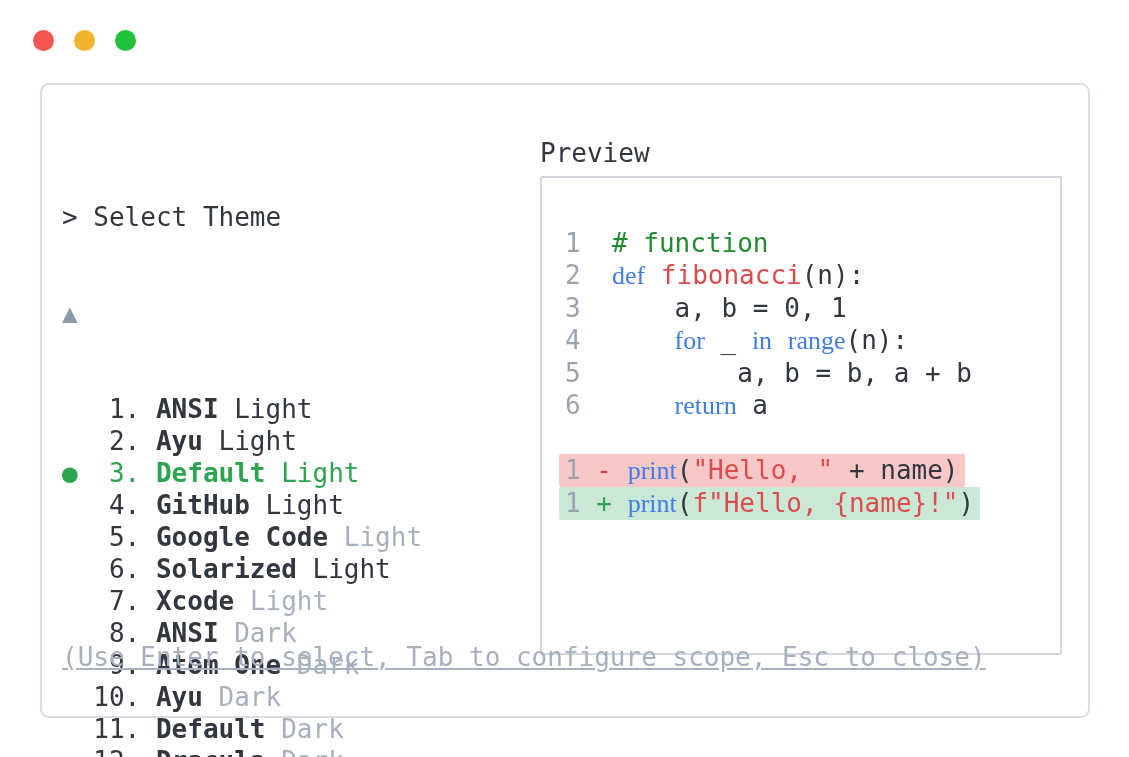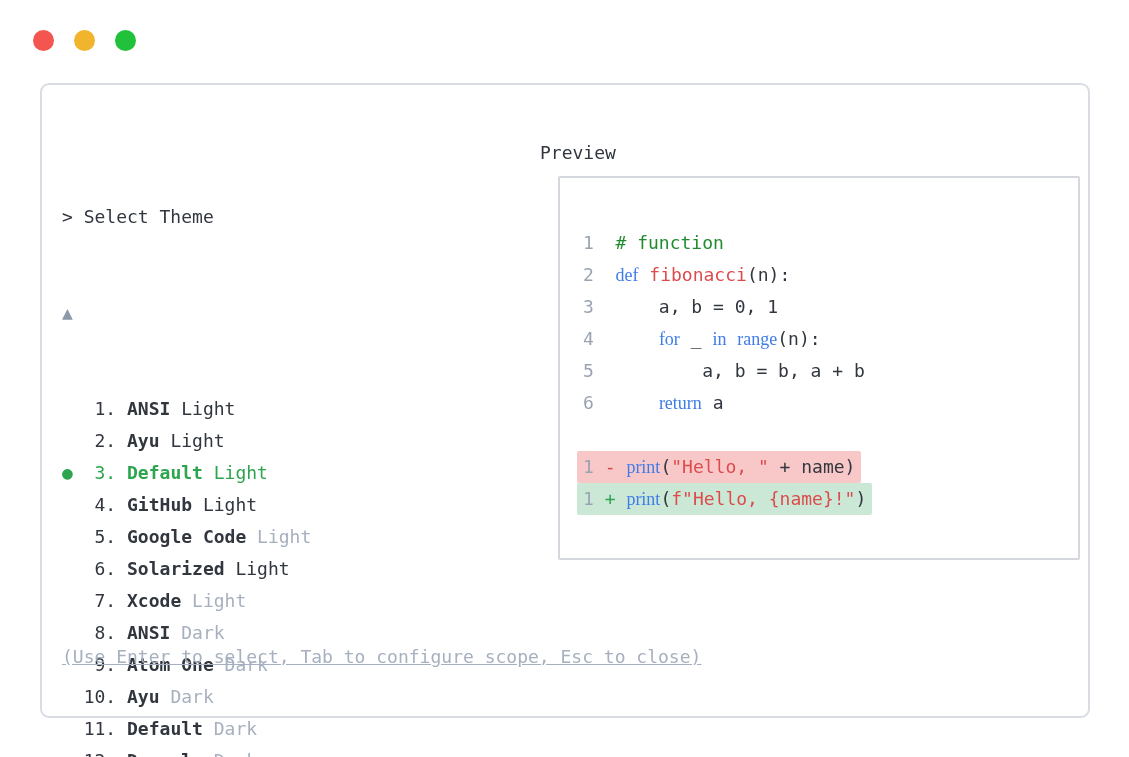--- a/index.html
+++ b/index.html
@@ -32,21 +32,21 @@
     left: 40px;
     top: 83px;
     width: 1050px;
     height: 635px;
     background: #ffffff;
     border: 2px solid var(--panel_border);
     border-radius: 9px;
   }
 
   .mono {
-    font-size: 18px;
+    font-size: 26px;
     line-height: 32px;
     white-space: pre;
     color: var(--text);
   }
 
   
   .left-block {
     position: absolute;
     left: 20px;
     top: 52px;
@@ -66,24 +66,24 @@
 
   
   .preview-label {
     position: absolute;
     left: 498px;
     top: 52px;
     color: var(--text);
   }
   .preview-box {
     position: absolute;
-    left: 516px;
+    left: 498px;
     top: 91px;
     width: 522px;
-    height: 384px;
+    height: 479px;
     border: 2px solid var(--preview_border);
     border-radius: 2px;
     background: #ffffff;
     padding: 49px 10px 0 23px;
     overflow: hidden;
   }
   .code-line { white-space: pre; }
   .ln { color: var(--line_number); }
 
   .tok-plain    { color: var(--text); }

